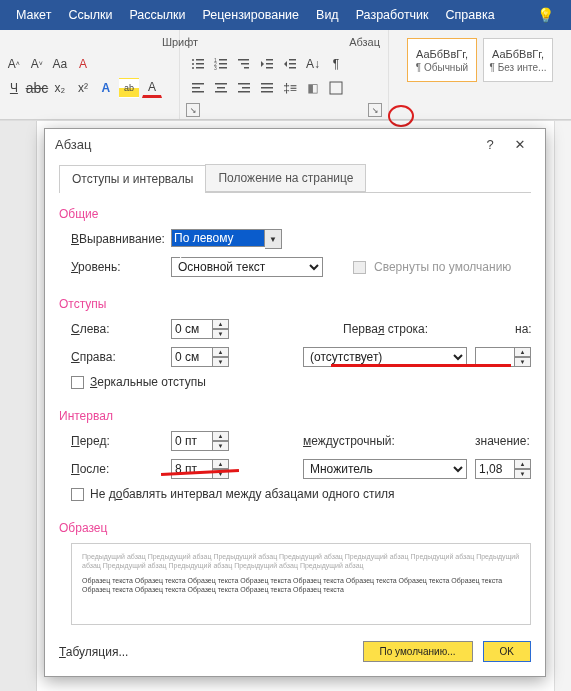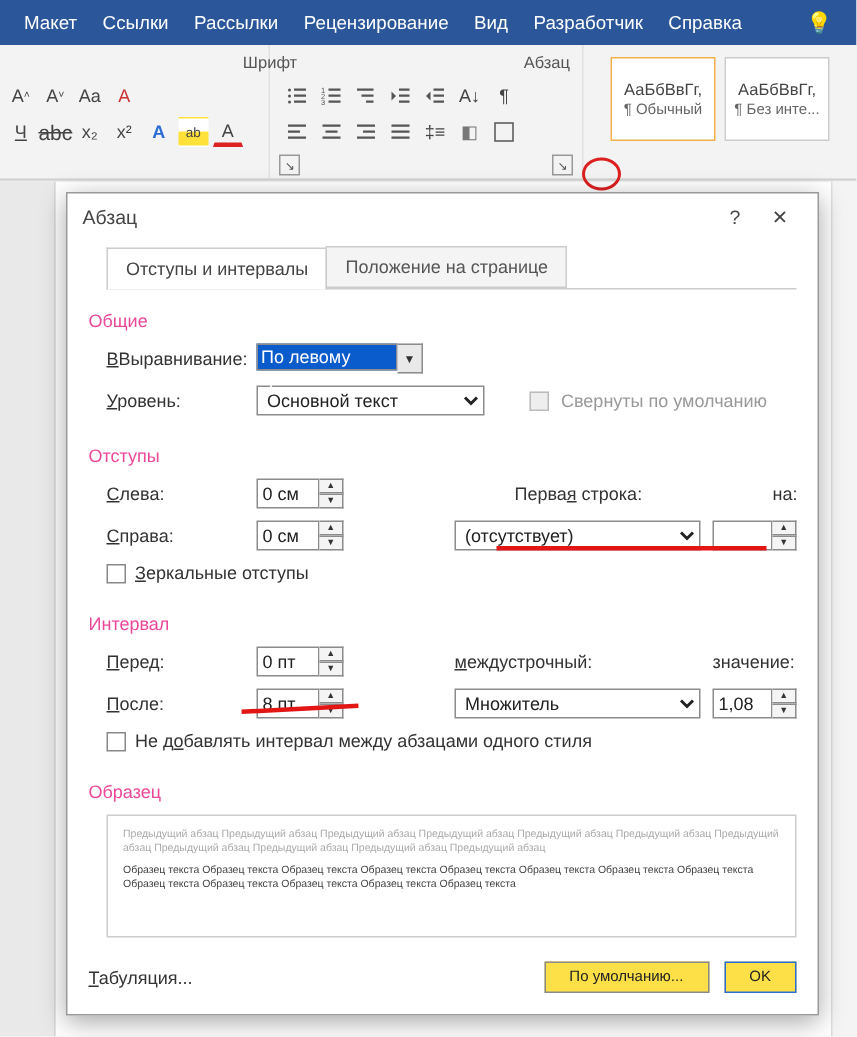--- a/index.html
+++ b/index.html
@@ -12,37 +12,37 @@
 
   .ribbon { background:#f3f3f3; border-bottom:1px solid #d0d0d0; height:90px; display:flex; }
   .ribbon-group { border-right:1px solid #e1e1e1; padding:4px 8px 2px 8px; display:flex; flex-direction:row; justify-content:center; }
   .ribbon-rows { display:flex; flex-direction:column; gap:4px; flex:1; justify-content:center;}
   .ribbon-row { display:flex; gap:3px; align-items:center; font-size:12px; color:#444; }
   .ribbon-row .it { width:20px; height:20px; display:flex; align-items:center; justify-content:center; border:1px solid transparent; font-size:12px; cursor:default;}
   .ribbon-row .it svg { width:14px; height:14px; }
   .ribbon-label { text-align:center; font-size:11px; color:#555; padding-top:2px; position:relative;}
   .launcher { position:absolute; right:-2px; bottom:0; width:14px; height:14px; border:1px solid #999; font-size:8px; display:flex; align-items:center; justify-content:center; background:#f3f3f3;}
   .styles { display:flex; gap:6px; padding:4px 10px; }
-  .style-box { border:1px solid #ccc; width:70px; height:56px; display:flex; flex-direction:column; align-items:center; justify-content:center; font-size:10px; color:#444; background:#fff;}
+  .style-box { border:1px solid #ccc; width:70px; height:44px; display:flex; flex-direction:column; align-items:center; justify-content:center; font-size:10px; color:#444; background:#fff;}
   .style-box .spl { font-size:11px; }
   .style-box .nm { font-size:10px; color:#666; margin-top:2px;}
 
   .doc-bg { position:absolute; top:120px; left:0; right:0; bottom:0; background:#fff; border-top:1px solid #ddd;}
   .doc-bg::before { content:""; position:absolute; left:0; top:0; width:36px; bottom:0; background:#e9e9e9; border-right:1px solid #d5d5d5;}
   .doc-bg::after { content:""; position:absolute; right:0; top:0; width:16px; bottom:0; background:#f4f4f4; border-left:1px solid #ddd;}
 
   .redcirc { position:absolute; border:2.5px solid #dc1f1f; border-radius:50%; }
 
   
   .dialog { position:absolute; left:44px; top:128px; width:502px; background:#fff; border:1px solid #9a9a9a; box-shadow:0 4px 16px rgba(0,0,0,.35); }
   .dlg-title { display:flex; align-items:center; padding:8px 10px; font-size:13px; color:#444; }
   .dlg-title .sp { flex:1; }
   .dlg-title .tb { width:30px; text-align:center; font-size:13px; color:#444; cursor:default;}
   .dlg-body { padding:0 14px 14px 14px; }
-  .tabs { display:flex; border-bottom:1px solid #ccc; margin-top:4px;margin-left:12px;}
+  .tabs { display:flex; border-bottom:1px solid #ccc; margin-top:4px;}
   .tab { padding:6px 12px; font-size:12px; border:1px solid #ccc; border-bottom:none; background:#fff; position:relative; top:1px; margin-right:-1px; color:#444;}
   .tab.inactive { background:#f4f4f4; top:0; border-bottom:1px solid #ccc; color:#555;}
   fieldset.sec { border:none; border-top:1px solid transparent; margin:14px 0 0 0; padding:0; }
   fieldset.sec legend { font-size:12px; color:#ec4899; padding:0 4px 0 0; }
   .row { display:flex; align-items:center; gap:8px; margin:8px 0 0 12px; font-size:12px; color:#333;}
   .lbl { width:92px; }
   .lbl2 { width:106px; }
   .lbl .ul, .lbl2 .ul, .cklbl .ul, .link .ul { text-decoration:underline; }
   select, input.spin-in, input.num { font-size:12px; border:1px solid #8c8c8c; background:#fff; color:#222; height:20px; }
   .sel-lg { width:152px; padding:1px 2px;}

